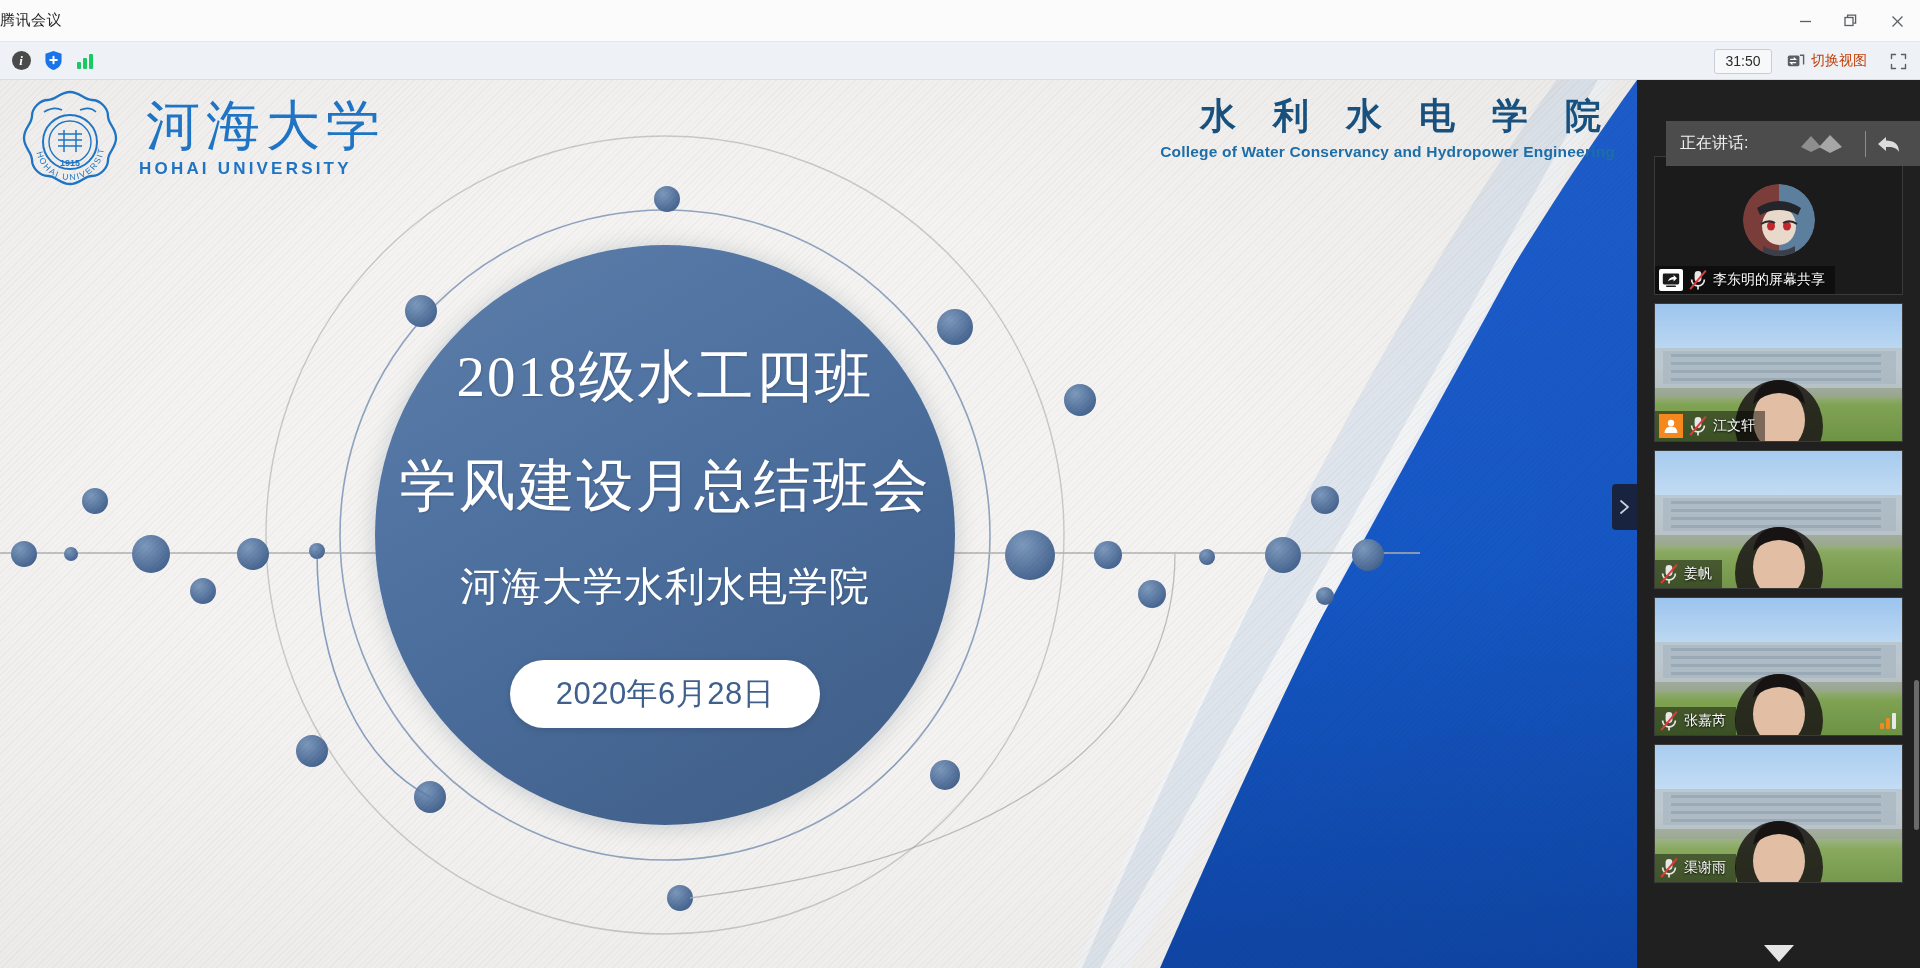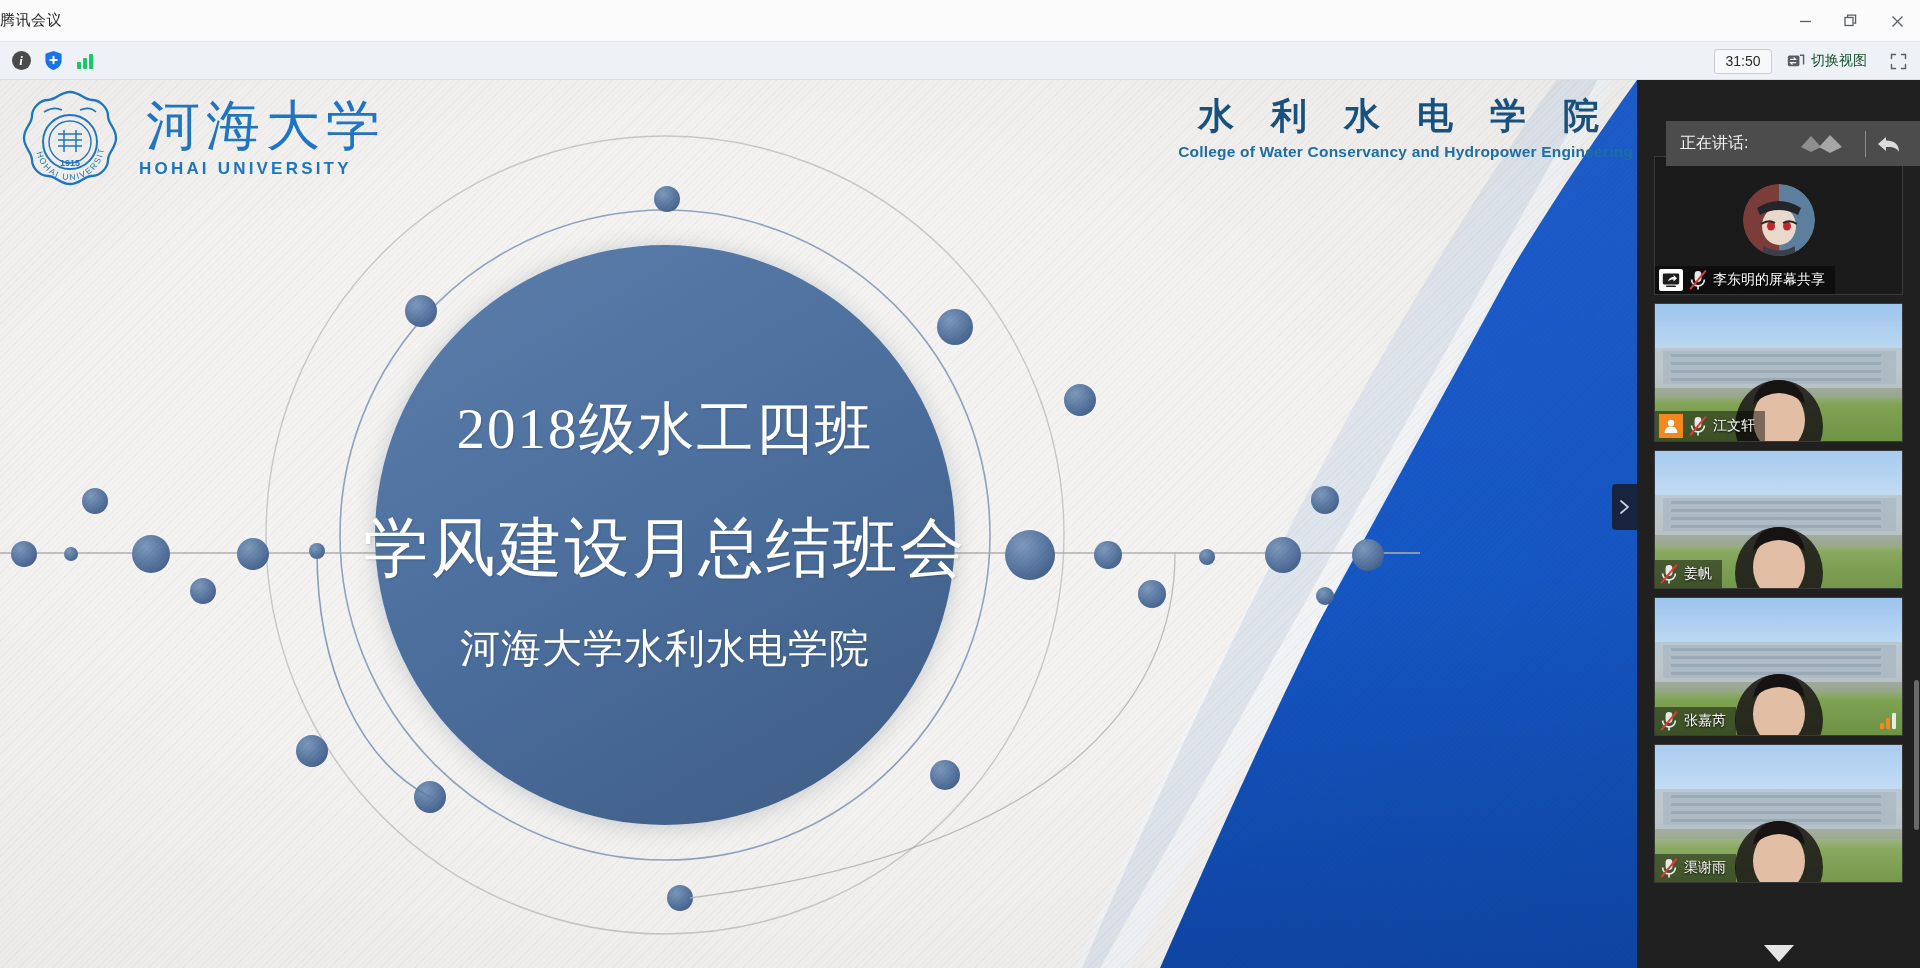--- a/index.html
+++ b/index.html
@@ -68,21 +68,21 @@
     min-width: 58px; height: 25px; padding: 0 2px;
     border: 1px solid #c9ced6; border-radius: 3px;
     background: #f7f8fa;
     display: flex; align-items: center; justify-content: center;
     font-size: 14px; color: #2b2b2b;
   }
   #switch-view-btn {
     height: 26px; padding: 0 9px 0 7px;
     border-radius: 3px; background: transparent;
     display: flex; align-items: center; gap: 6px;
-    cursor: pointer; font-size: 14px; color: #14532d;
+    cursor: pointer; font-size: 14px; color: #c2410c;
   }
   #fullscreen-btn {
     width: 28px; height: 26px; border-radius: 3px;
     display: flex; align-items: center; justify-content: center; cursor: pointer;
   }
 
   
   #stage {
     position: absolute; left: 0; top: 80px;
     width: 1637px; height: 888px;
@@ -118,21 +118,21 @@
   #hohai-marks { display: flex; flex-direction: column; line-height: 1; }
   #hohai-cn {
     font-family: "Liberation Serif", "DejaVu Serif", serif;
     font-size: 54px; color: #1f74c4; letter-spacing: 6px; font-weight: 500; margin-left: 10px;
   }
   #hohai-en {
     font-size: 17px; color: #1f74c4; letter-spacing: 3.2px;
     font-weight: bold; margin-top: 7px; margin-left: 3px;
   }
   #college-logo {
-    position: absolute; right: 4px; top: 12px; text-align: center;
+    position: absolute; right: 22px; top: 12px; text-align: right;
   }
   #college-cn {
     font-family: "Liberation Serif", "DejaVu Serif", serif;
     font-size: 36px; color: #18507e; letter-spacing: 14px; font-weight: bold;
     line-height: 1.35;
   }
   #college-en {
     font-size: 15.5px; color: #1d6ea8; font-weight: bold; letter-spacing: .2px;
     margin-top: 2px;
   }
@@ -145,22 +145,22 @@
     box-shadow: 0 2px 22px rgba(40,60,90,.22);
     display: flex; flex-direction: column; align-items: center;
     justify-content: center; color: #fff; text-align: center;
   }
   #slide-title-1 {
     font-family: "Liberation Serif", "DejaVu Serif", serif;
     font-size: 57px; letter-spacing: 2px; line-height: 1.22; white-space: nowrap;
     text-shadow: 1px 1px 2px rgba(0,0,0,.18);
   }
   #slide-title-2 {
-    font-family: Liberation Sans, sans-serif;
-    font-size: 65px; letter-spacing: 2px; line-height: 1.22; white-space: nowrap;
+    font-family: Liberation Mono, monospace;
+    font-size: 57px; letter-spacing: 2px; line-height: 1.22; white-space: nowrap;
     text-shadow: 1px 1px 2px rgba(0,0,0,.18);
     margin-top: 44px;
   }
   #slide-subtitle {
     font-size: 40px; letter-spacing: 1px; margin-top: 34px; white-space: nowrap;
     text-shadow: 1px 1px 2px rgba(0,0,0,.14);
   }
   #date-badge {
     margin-top: 46px; background: #fff; color: #3f5f8c;
     border-radius: 40px; padding: 13px 46px;
@@ -397,20 +397,21 @@
 
       <div id="college-logo">
         <div id="college-cn">水 利 水 电 学 院</div>
         <div id="college-en">College of Water Conservancy and Hydropower Engineering</div>
       </div>
 
       <div id="center-disc">
         <div id="slide-title-1">2018级水工四班</div>
         <div id="slide-title-2">学风建设月总结班会</div>
         <div id="slide-subtitle">河海大学水利水电学院</div>
+        <div id="date-badge">2020年6月28日</div>
       </div>
 
     </div>
   </div>
 
   <div id="panel-collapse-handle">
     <svg width="11" height="16" viewBox="0 0 11 16">
       <polyline points="2,2 9,8 2,14" fill="none" stroke="#c9d2e2" stroke-width="1.7" stroke-linecap="round" stroke-linejoin="round"></polyline>
     </svg>
   </div>

